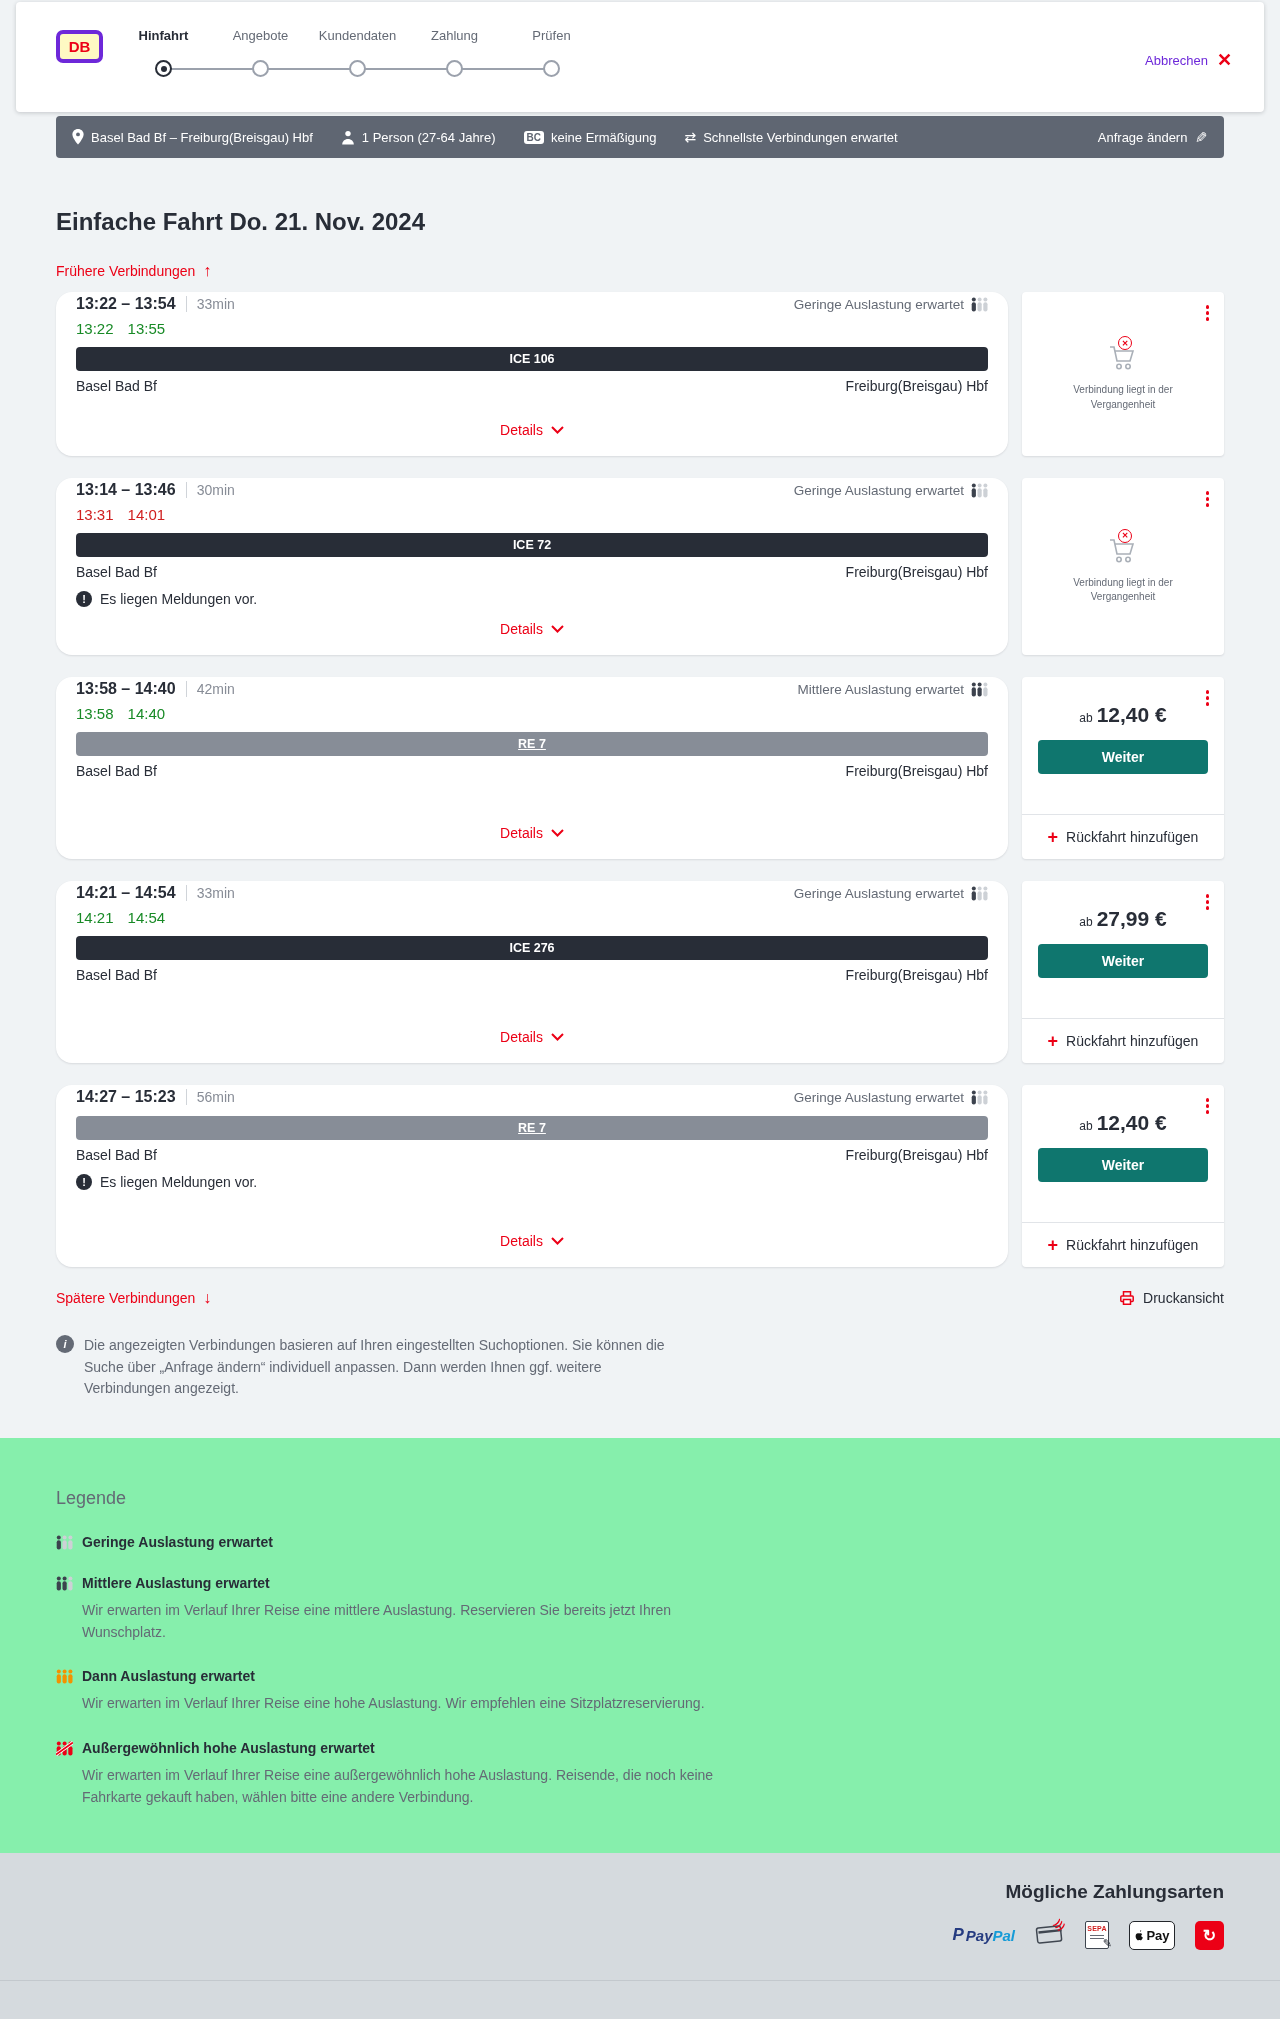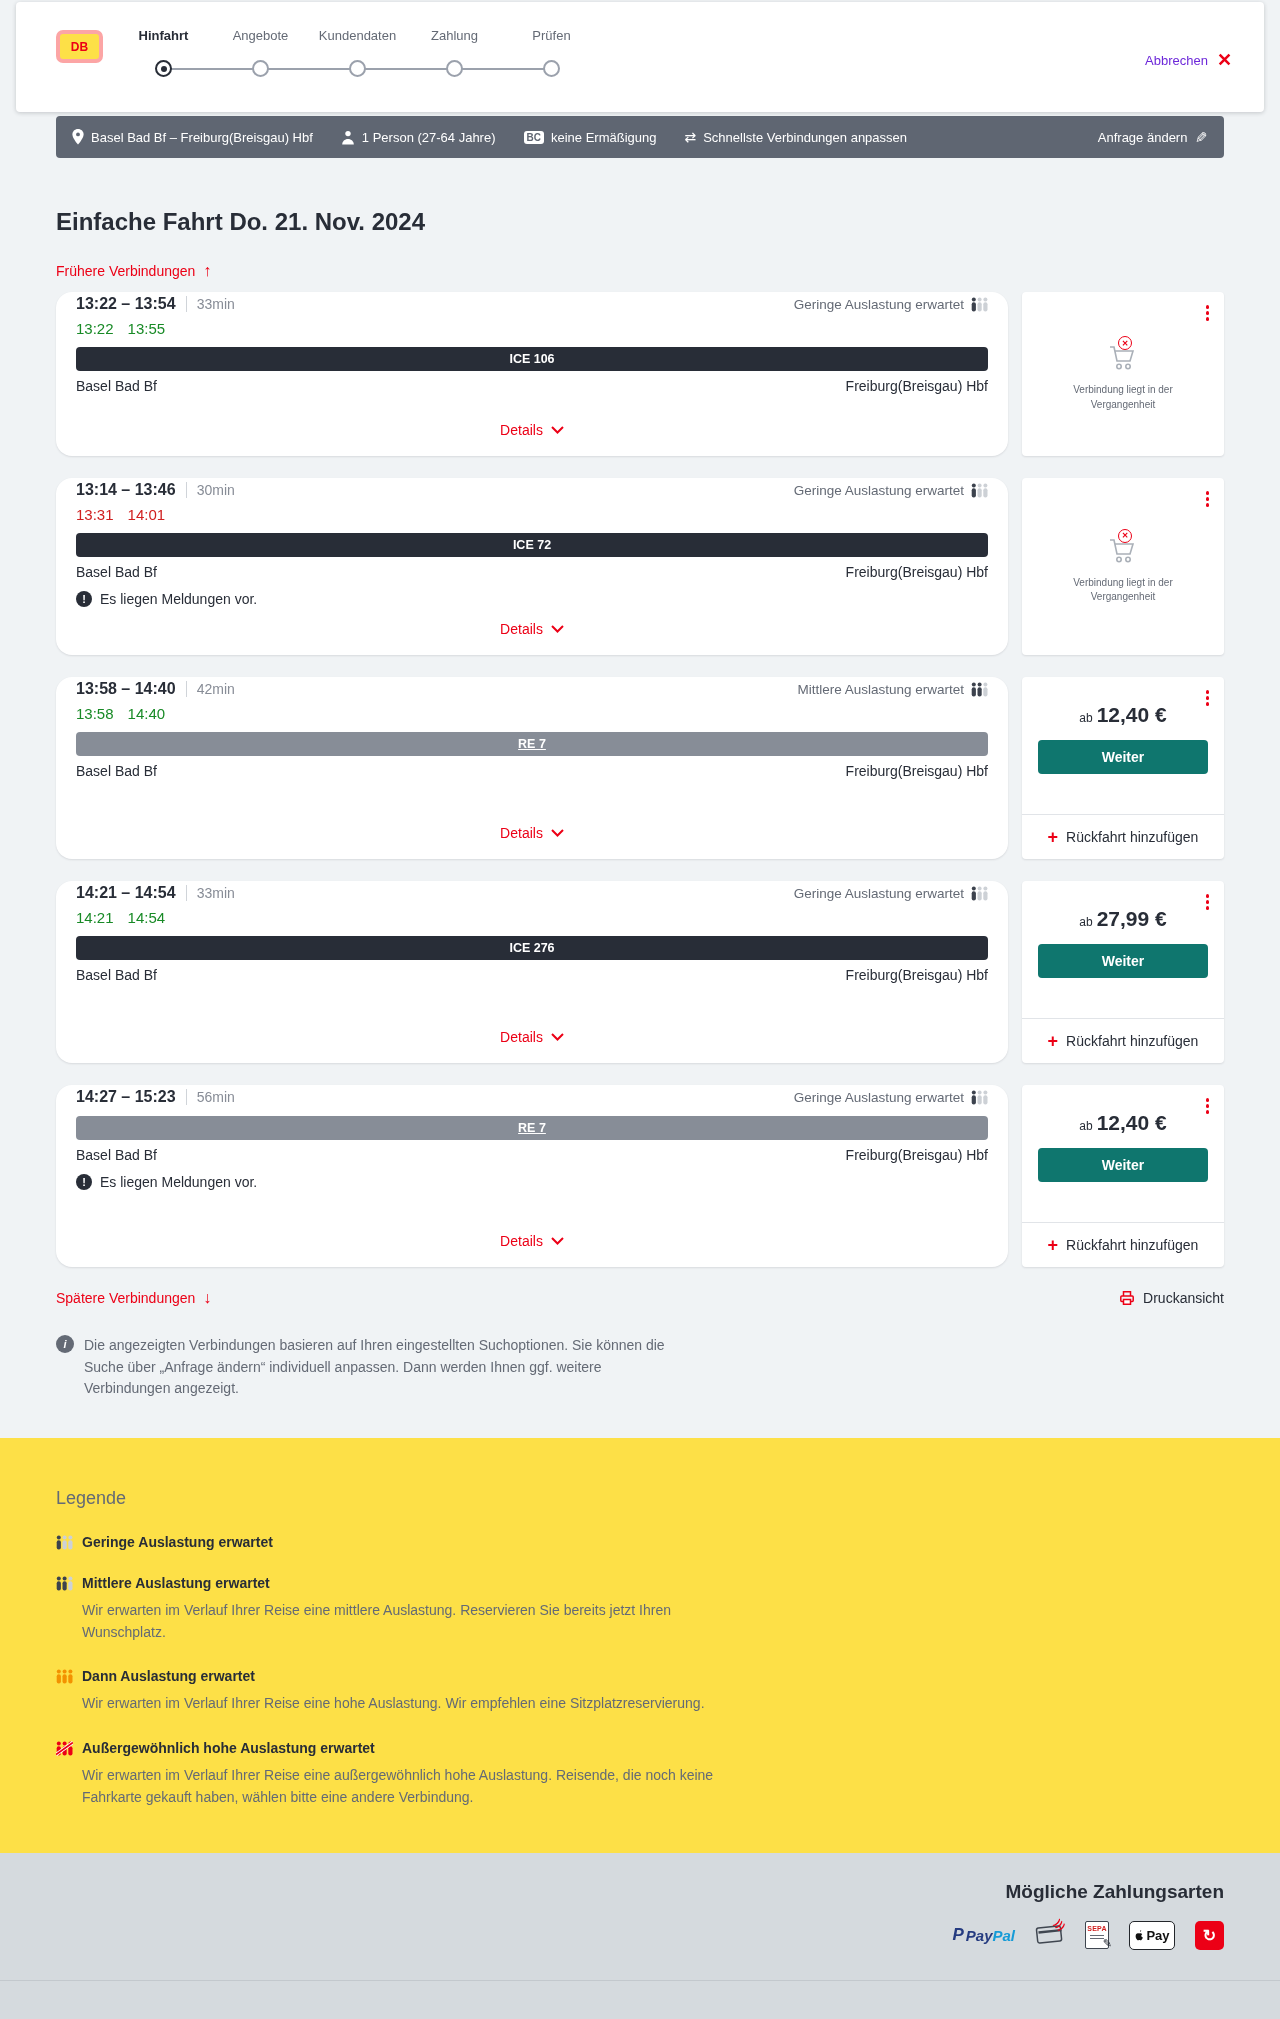--- a/index.html
+++ b/index.html
@@ -15,24 +15,24 @@
     position:relative;
     margin:2px 16px 0;
     height:110px;
     background:#fff;
     border-radius:4px;
     box-shadow:0 1px 4px rgba(40,45,55,.22);
   }
   .db-logo {
     position:absolute; left:40px; top:28px;
     width:47px; height:33px;
-    border:4px solid #fca5a5; border-radius:7px;
-    background:#fde047;
+    border:4px solid #6d28d9; border-radius:7px;
+    background:#fef9c3;
     display:flex; align-items:center; justify-content:center;
-    color:#ec0016; font-weight:700; font-size:12px; letter-spacing:0;
+    color:#ec0016; font-weight:700; font-size:15px; letter-spacing:0;
   }
   .steps { position:absolute; left:99px; top:26px; width:485px; }
   .steps-row { display:flex; }
   .step { width:97px; text-align:center; font-size:13px; color:#646a75; cursor:default; }
   .step.active { color:#282d37; font-weight:700; }
   .steps-track { position:relative; height:30px; margin-top:12px; }
   .steps-line { position:absolute; left:48px; width:389px; top:13px; height:2px; background:#9ba1ac; }
   .dots { position:absolute; top:5px; left:0; width:100%; display:flex; }
   .dot-wrap { width:97px; display:flex; justify-content:center; }
   .circle { width:17px; height:17px; border:2px solid #9ba1ac; border-radius:50%; background:#fff; position:relative; }
@@ -119,21 +119,21 @@
   .add-return { margin-top:auto; border-top:1px solid #e1e4e8; padding:13px 0; display:flex; align-items:center; justify-content:center; gap:8px; font-size:14px; color:#282d37; cursor:pointer; }
   .plus { color:#ec0016; font-size:18px; font-weight:700; line-height:1; }
   
   .later-row { display:flex; justify-content:space-between; align-items:center; margin-top:20px; }
   .print-link { display:flex; align-items:center; gap:8px; font-size:14px; color:#282d37; cursor:pointer; }
   
   .info-row { margin-top:28px; display:flex; gap:10px; }
   .info-ico { flex:0 0 18px; width:18px; height:18px; border-radius:50%; background:#646a75; color:#fff; font-size:11px; font-weight:700; display:flex; align-items:center; justify-content:center; font-style:italic; }
   .info-text { font-size:14px; color:#646a75; line-height:1.55; max-width:600px; }
   
-  .legend-section { margin-top:38px; background:#fde047; padding:50px 56px 44px; }
+  .legend-section { margin-top:38px; background:#86efac; padding:50px 56px 44px; }
   .legend-title { font-size:18px; color:#646a75; font-weight:400; }
   .legend-item { margin-top:25px; }
   .legend-head { display:flex; align-items:center; gap:9px; font-size:14px; font-weight:700; color:#282d37; }
   .legend-desc { margin:9px 0 0 26px; font-size:14px; color:#646a75; line-height:1.55; max-width:660px; }
   
   .pay-section { background:#d5dade; padding:28px 56px 30px; text-align:right; }
   .pay-title { font-size:19px; font-weight:800; color:#282d37; }
   .pay-icons { margin-top:18px; display:flex; justify-content:flex-end; align-items:center; gap:20px; }
   .paypal-logo { display:flex; align-items:center; font-style:italic; font-weight:800; font-size:15px; }
   .paypal-p { color:#253b80; margin-right:2px; font-size:17px; }
@@ -206,21 +206,21 @@
         <path d="M1.2 14.6c0-3.3 2.5-5.6 5.8-5.6s5.8 2.3 5.8 5.6z" fill="#fff"></path>
       </svg>
     <span>1 Person (27-64 Jahre)</span>
   </div>
   <div class="sb-group">
     <span class="bc-badge">BC</span>
     <span>keine Ermäßigung</span>
   </div>
   <div class="sb-group">
     <span class="sb-ico">⇄</span>
-    <span>Schnellste Verbindungen anpassen</span>
+    <span>Schnellste Verbindungen erwartet</span>
   </div>
   <div class="sb-edit">
     <span>Anfrage ändern</span>
     <span class="sb-ico" style="transform:scaleX(-1);font-size:15px;">✎</span>
   </div>
 </div>
 
 <main class="content">
   <h1 class="page-title">
     <span class="bold">Einfache Fahrt</span>

